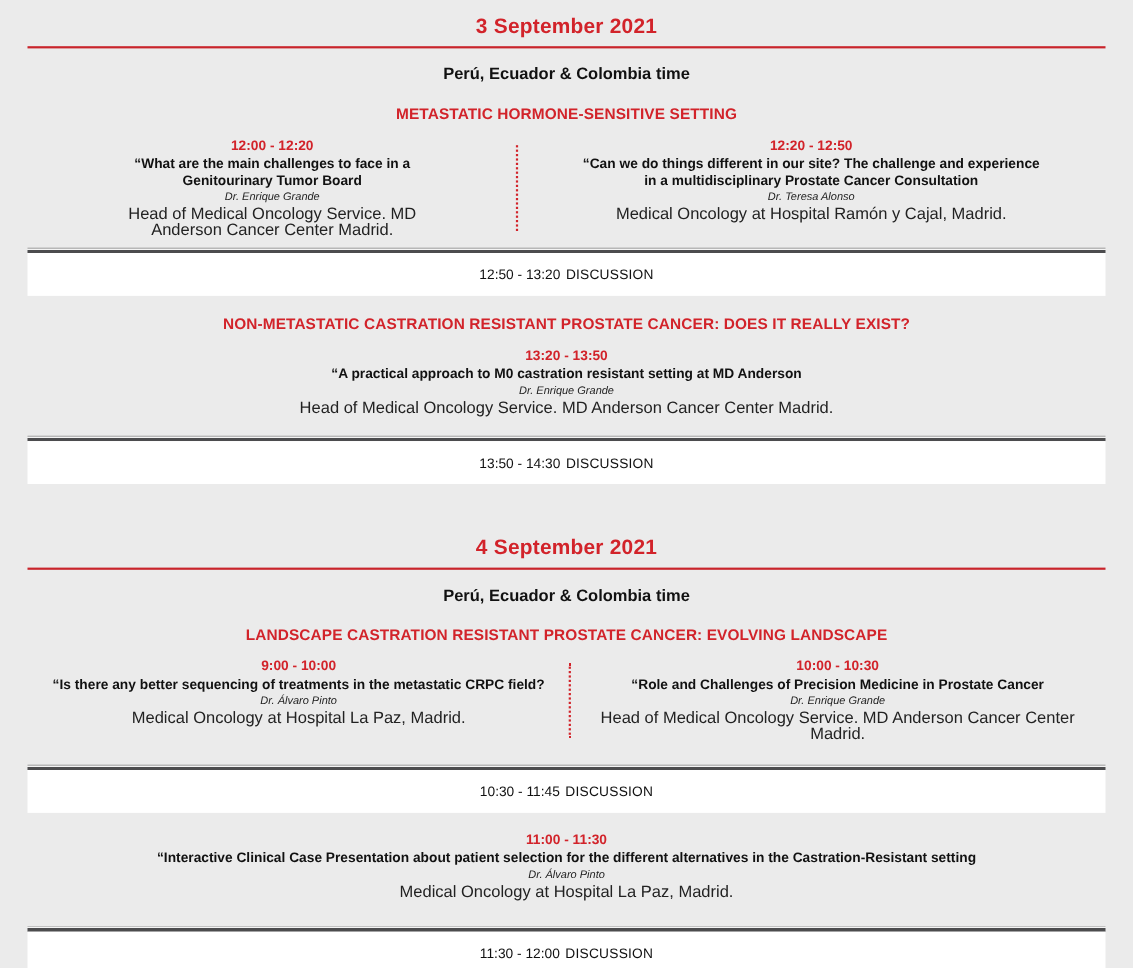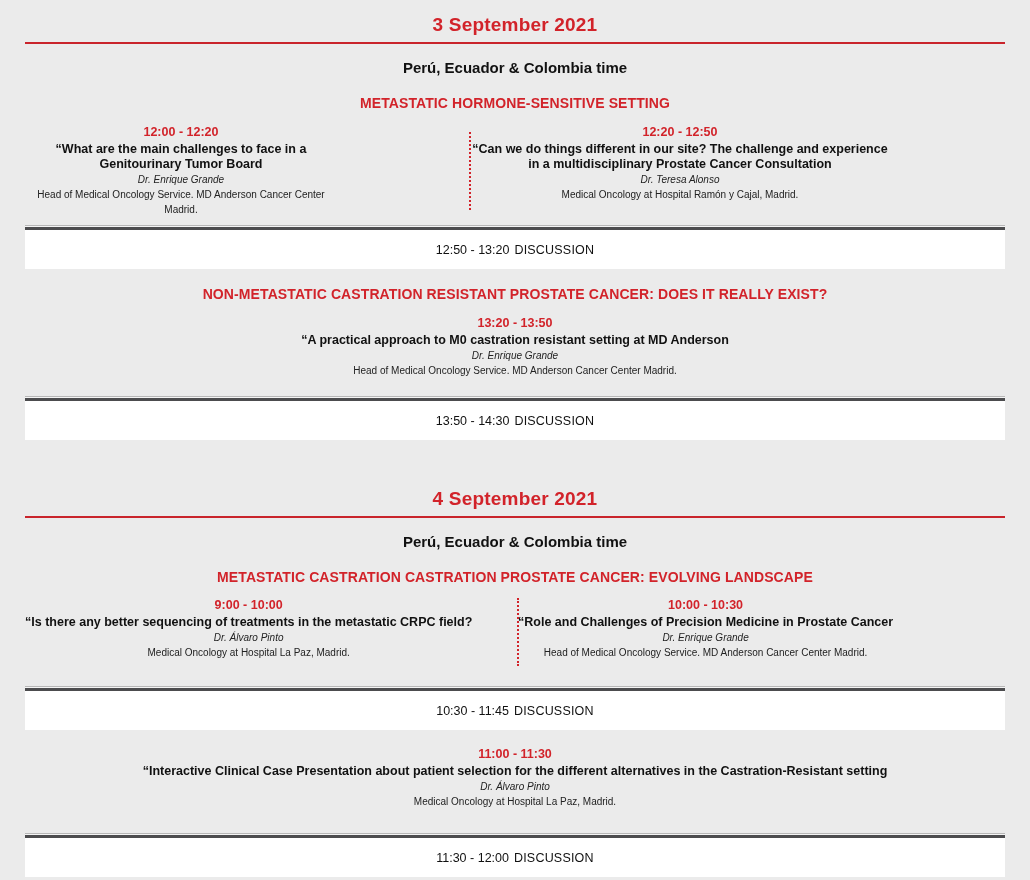--- a/index.html
+++ b/index.html
@@ -22,36 +22,36 @@
     margin-top:16px;line-height:15px;
   }
   .block-heading{
     text-align:center;font-size:14px;font-weight:bold;color:#d2232a;
     margin-top:20px;line-height:16px;letter-spacing:0.1px;
   }
 
   .cols{display:grid;margin:14px 25px 0 25px;}
   .cols.day1{grid-template-columns:445px 0px 1fr;}
   .cols.day2{grid-template-columns:493px 0px 1fr;}
-  .col{display:flex;}
+  .col{display:flex;justify-content:center;}
   .col-inner{text-align:center;}
   .day1 .col-left .col-inner{max-width:312px;}
   .day1 .col-right .col-inner{max-width:420px;}
   .day2 .col-left .col-inner{max-width:500px;}
   .day2 .col-right .col-inner{max-width:465px;}
   .col-divider{
     width:0;border-left:2px dotted #d2232a;justify-self:center;align-self:center;
   }
   .day1 .col-divider{height:78px;}
   .day2 .col-divider{height:68px;}
 
   .sess-time{font-size:12.5px;font-weight:bold;color:#d2232a;line-height:15px;}
   .sess-title{font-size:12.5px;font-weight:bold;color:#111;line-height:15px;margin-top:2px;}
   .sess-speaker{font-size:10px;font-style:italic;color:#222;line-height:15px;}
-  .sess-affil{font-size:10px;color:#222;line-height:15px;}
+  .sess-affil{font-size:15px;color:#222;line-height:15px;}
 
   .session-full{text-align:center;margin:14px 25px 0 25px;}
 
   .discussion{margin:0 25px;}
   .discussion .rule{
     height:5px;
     background:linear-gradient(to bottom,#b7b7b7 0 1px,#f4f4f4 1px 2px,#4c4c4e 2px 5px);
   }
   .discussion .bar{
     background:#ffffff;height:39px;
@@ -138,21 +138,21 @@
         <span class="t">13:50 - 14:30</span>
         <span class="d">DISCUSSION</span>
       </div>
     </div>
   </div>
 
   <div class="m48">
     <div class="day-title">4 September 2021</div>
     <div class="red-rule"></div>
     <div class="timezone">Perú, Ecuador &amp; Colombia time</div>
-    <div class="block-heading">METASTATIC CASTRATION CASTRATION PROSTATE CANCER: EVOLVING LANDSCAPE</div>
+    <div class="block-heading">LANDSCAPE CASTRATION RESISTANT PROSTATE CANCER: EVOLVING LANDSCAPE</div>
 
     <div class="cols day2" style="margin-top:13px;">
       <div class="col col-left">
         <div class="col-inner">
           <div class="sess-time">9:00 - 10:00</div>
           <div class="sess-title">“Is there any better sequencing of treatments in the metastatic CRPC field?</div>
           <div class="sess-speaker">Dr. Álvaro Pinto</div>
           <div class="sess-affil">Medical Oncology at Hospital La Paz, Madrid.</div>
         </div>
       </div>

